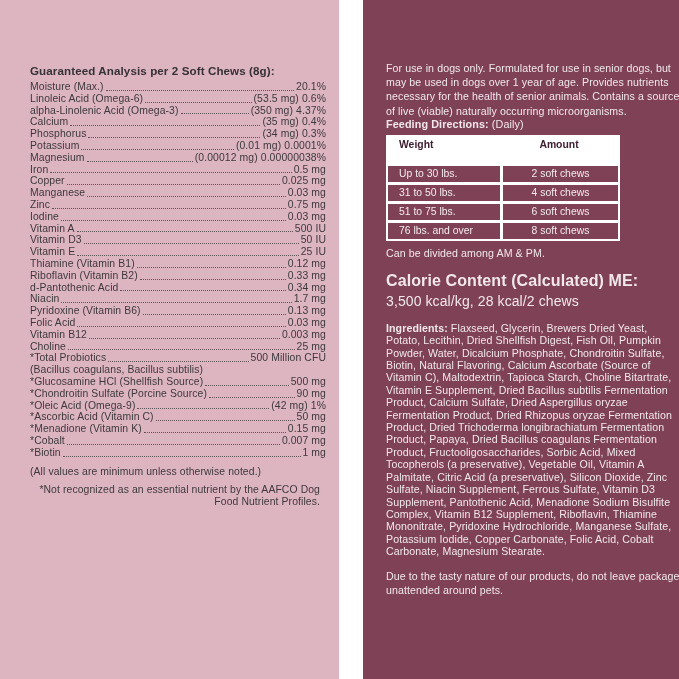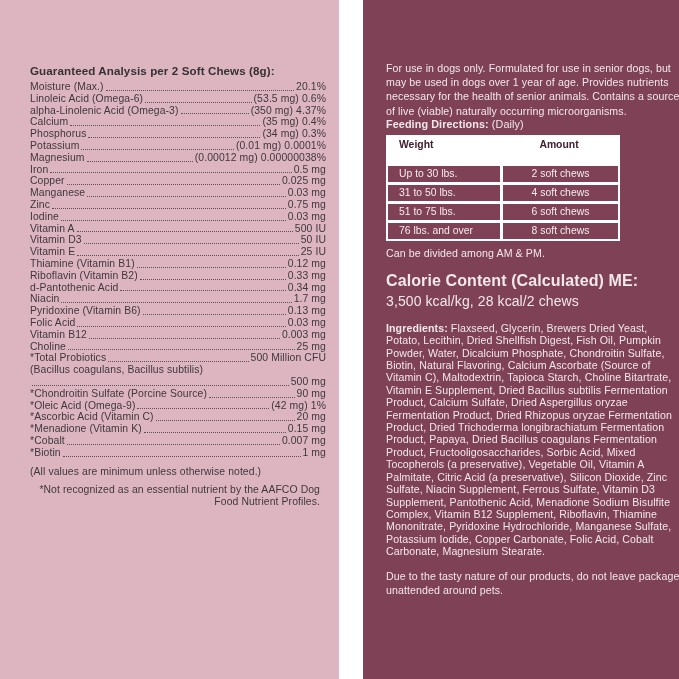--- a/index.html
+++ b/index.html
@@ -193,37 +193,38 @@
           </div>
           <div class="ga-row">
             <span class="ga-name">*Total Probiotics</span>
             <span class="ga-dots"></span>
             <span class="ga-value">500 Million CFU</span>
           </div>
           <div class="ga-row">
             <span class="ga-name">(Bacillus coagulans, Bacillus subtilis)</span>
           </div>
           <div class="ga-row">
+            <span class="ga-name">*Glucosamine HCl (Shellfish Source)</span>
             <span class="ga-dots"></span>
             <span class="ga-value">500 mg</span>
           </div>
           <div class="ga-row">
             <span class="ga-name">*Chondroitin Sulfate (Porcine Source)</span>
             <span class="ga-dots"></span>
             <span class="ga-value">90 mg</span>
           </div>
           <div class="ga-row">
             <span class="ga-name">*Oleic Acid (Omega-9)</span>
             <span class="ga-dots"></span>
             <span class="ga-value">(42 mg) 1%</span>
           </div>
           <div class="ga-row">
             <span class="ga-name">*Ascorbic Acid (Vitamin C)</span>
             <span class="ga-dots"></span>
-            <span class="ga-value">20 mg</span>
+            <span class="ga-value">50 mg</span>
           </div>
           <div class="ga-row">
             <span class="ga-name">*Menadione (Vitamin K)</span>
             <span class="ga-dots"></span>
             <span class="ga-value">0.15 mg</span>
           </div>
           <div class="ga-row">
             <span class="ga-name">*Cobalt</span>
             <span class="ga-dots"></span>
             <span class="ga-value">0.007 mg</span>

